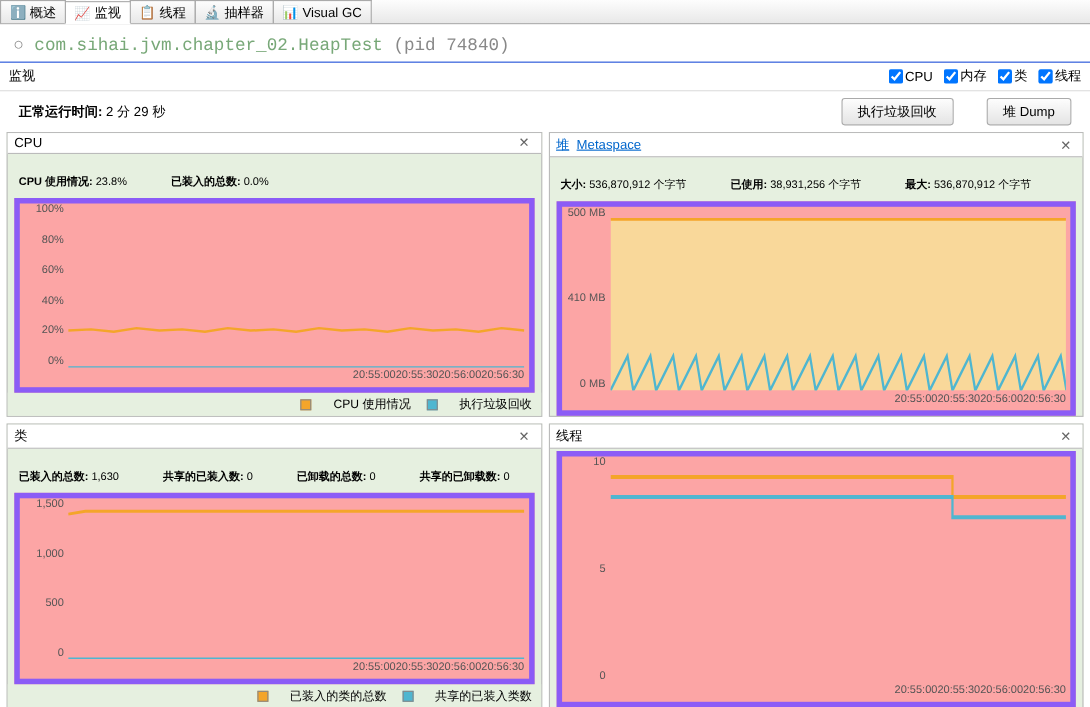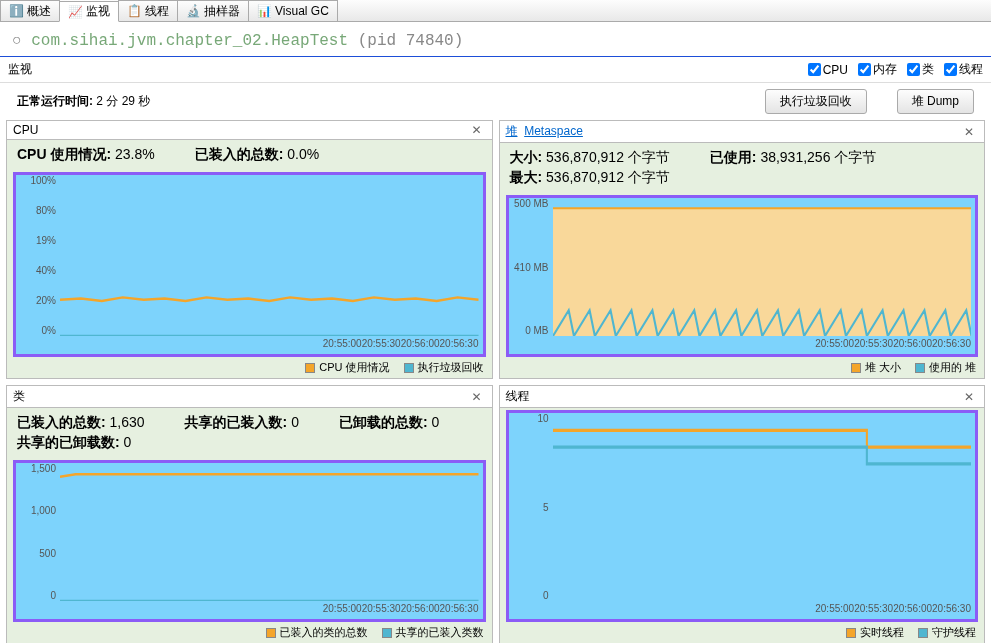--- a/index.html
+++ b/index.html
@@ -17,30 +17,30 @@
 .check input { margin: 0; }
 .runtime-row { display: flex; align-items: center; padding: 6px 17px; gap: 10px; justify-content: center; }
 .runtime-row .rt { flex: 1; }
 .btn { border: 1px solid #aaa; background: linear-gradient(#fdfdfd,#e4e4e4); padding: 3px 14px; border-radius: 3px; cursor: pointer; font-size: 12px; margin-left: 20px; }
 .charts-grid { display: grid; grid-template-columns: 1fr 1fr; grid-template-rows: 1fr 1fr; gap: 6px; padding: 0 6px 6px; height: 530px; }
 .chart-panel { border: 1px solid #bbb; background: #e6f0e0; display: flex; flex-direction: column; }
 .chart-head { display: flex; align-items: center; background: #fff; border-bottom: 1px solid #bbb; padding: 2px 6px; font-size: 12px; }
 .chart-head .ct { flex: 1; }
 .chart-head .x { cursor: pointer; color: #666; padding: 0 4px; }
 .link { color: #0066cc; text-decoration: underline; cursor: pointer; }
-.stats { padding: 6px 10px; font-size: 14px; display: flex; flex-wrap: wrap; column-gap: 40px; row-gap: 2px; }
+.stats { padding: 6px 10px; font-size: 10px; display: flex; flex-wrap: wrap; column-gap: 40px; row-gap: 2px; margin-top: 12px; }
 .stat-line { white-space: nowrap; }
 .stat-line b { font-weight: bold; }
 .plot-wrap { flex: 1; padding: 2px 6px 0; display: flex; flex-direction: column; }
-.plot { flex: 1; background: #7dd3fc; border: 3px solid #8b5cf6; position: relative; }
+.plot { flex: 1; background: #fca5a5; border: 5px solid #8b5cf6; position: relative; }
 .ylabels { position: absolute; left: 2px; top: 0; bottom: 18px; width: 38px; display: flex; flex-direction: column; justify-content: space-between; font-size: 10px; color: #555; text-align: right; }
 .plot-area { position: absolute; left: 44px; right: 4px; top: 4px; bottom: 18px; }
 .xlabels { position: absolute; left: 44px; right: 4px; bottom: 2px; height: 14px; display: flex; justify-content: flex-end; font-size: 10px; color: #555; }
 .legend-row { display: flex; justify-content: flex-end; gap: 14px; padding: 3px 8px; font-size: 11px; background: #e6f0e0; }
-.legend-item { display: flex; align-items: center; gap: 4px; }
+.legend-item { display: flex; align-items: center; gap: 20px; }
 .sw { width: 10px; height: 10px; border: 1px solid #888; }
 </style>
 </head>
 <body>
 
 <div class="tabs">
   <div class="tab">
       <span class="tab-icon">ℹ️</span>
       <span>概述</span>
     </div>
@@ -103,21 +103,21 @@
       </div>
     <div class="stats">
       <span class="stat-line"><b>CPU 使用情况:</b> <span>23.8%</span></span>
       <span class="stat-line"><b>已装入的总数:</b> <span>0.0%</span></span>
     </div>
     <div class="plot-wrap">
       <div class="plot">
         <div class="ylabels">
             <span>100%</span>
             <span>80%</span>
-            <span>19%</span>
+            <span>60%</span>
             <span>40%</span>
             <span>20%</span>
             <span>0%</span>
           </div>
         <div class="plot-area"><svg width="100%" height="100%" viewBox="0 0 400 130" preserveAspectRatio="none">
               <polyline points="0,100 20,99 40,101 60,98 80,100 100,99 120,101 140,98 160,100 180,99 200,101 220,98 240,100 260,99 280,101 300,98 320,100 340,99 360,101 380,98 400,100" fill="none" stroke="#f4a52a" stroke-width="2"></polyline>
               <polyline points="0,130 400,130" fill="none" stroke="#4fb6d0" stroke-width="2"></polyline>
             </svg></div>
         <div class="xlabels">
             <span>20:55:00</span>
@@ -162,30 +162,20 @@
               <polyline points="0,130 15,105 20,130 35,105 40,130 55,105 60,130 75,105 80,130 95,105 100,130 115,105 120,130 135,105 140,130 155,105 160,130 175,105 180,130 195,105 200,130 215,105 220,130 235,105 240,130 255,105 260,130 275,105 280,130 295,105 300,130 315,105 320,130 335,105 340,130 355,105 360,130 375,105 380,130 395,105 400,130" fill="none" stroke="#4fb6d0" stroke-width="2"></polyline>
             </svg></div>
         <div class="xlabels">
             <span>20:55:00</span>
             <span>20:55:30</span>
             <span>20:56:00</span>
             <span>20:56:30</span>
           </div>
       </div>
     </div>
-    <div class="legend-row">
-        <span class="legend-item">
-          <span class="sw" style="background:#f4a52a"></span>
-          <span>堆 大小</span>
-        </span>
-        <span class="legend-item">
-          <span class="sw" style="background:#4fb6d0"></span>
-          <span>使用的 堆</span>
-        </span>
-      </div>
   </div>
 
   <div class="chart-panel">
     <div class="chart-head">
         <span class="ct">类</span>
         <span class="x">✕</span>
       </div>
     <div class="stats">
       <span class="stat-line"><b>已装入的总数:</b> <span>1,630</span></span>
       <span class="stat-line"><b>共享的已装入数:</b> <span>0</span></span>
@@ -241,25 +231,15 @@
               <polyline points="0,18 300,18 300,28 400,28" fill="none" stroke="#4fb6d0" stroke-width="2"></polyline>
             </svg></div>
         <div class="xlabels">
             <span>20:55:00</span>
             <span>20:55:30</span>
             <span>20:56:00</span>
             <span>20:56:30</span>
           </div>
       </div>
     </div>
-    <div class="legend-row">
-        <span class="legend-item">
-          <span class="sw" style="background:#f4a52a"></span>
-          <span>实时线程</span>
-        </span>
-        <span class="legend-item">
-          <span class="sw" style="background:#4fb6d0"></span>
-          <span>守护线程</span>
-        </span>
-      </div>
   </div>
 
 </div>
 
 </body></html>

